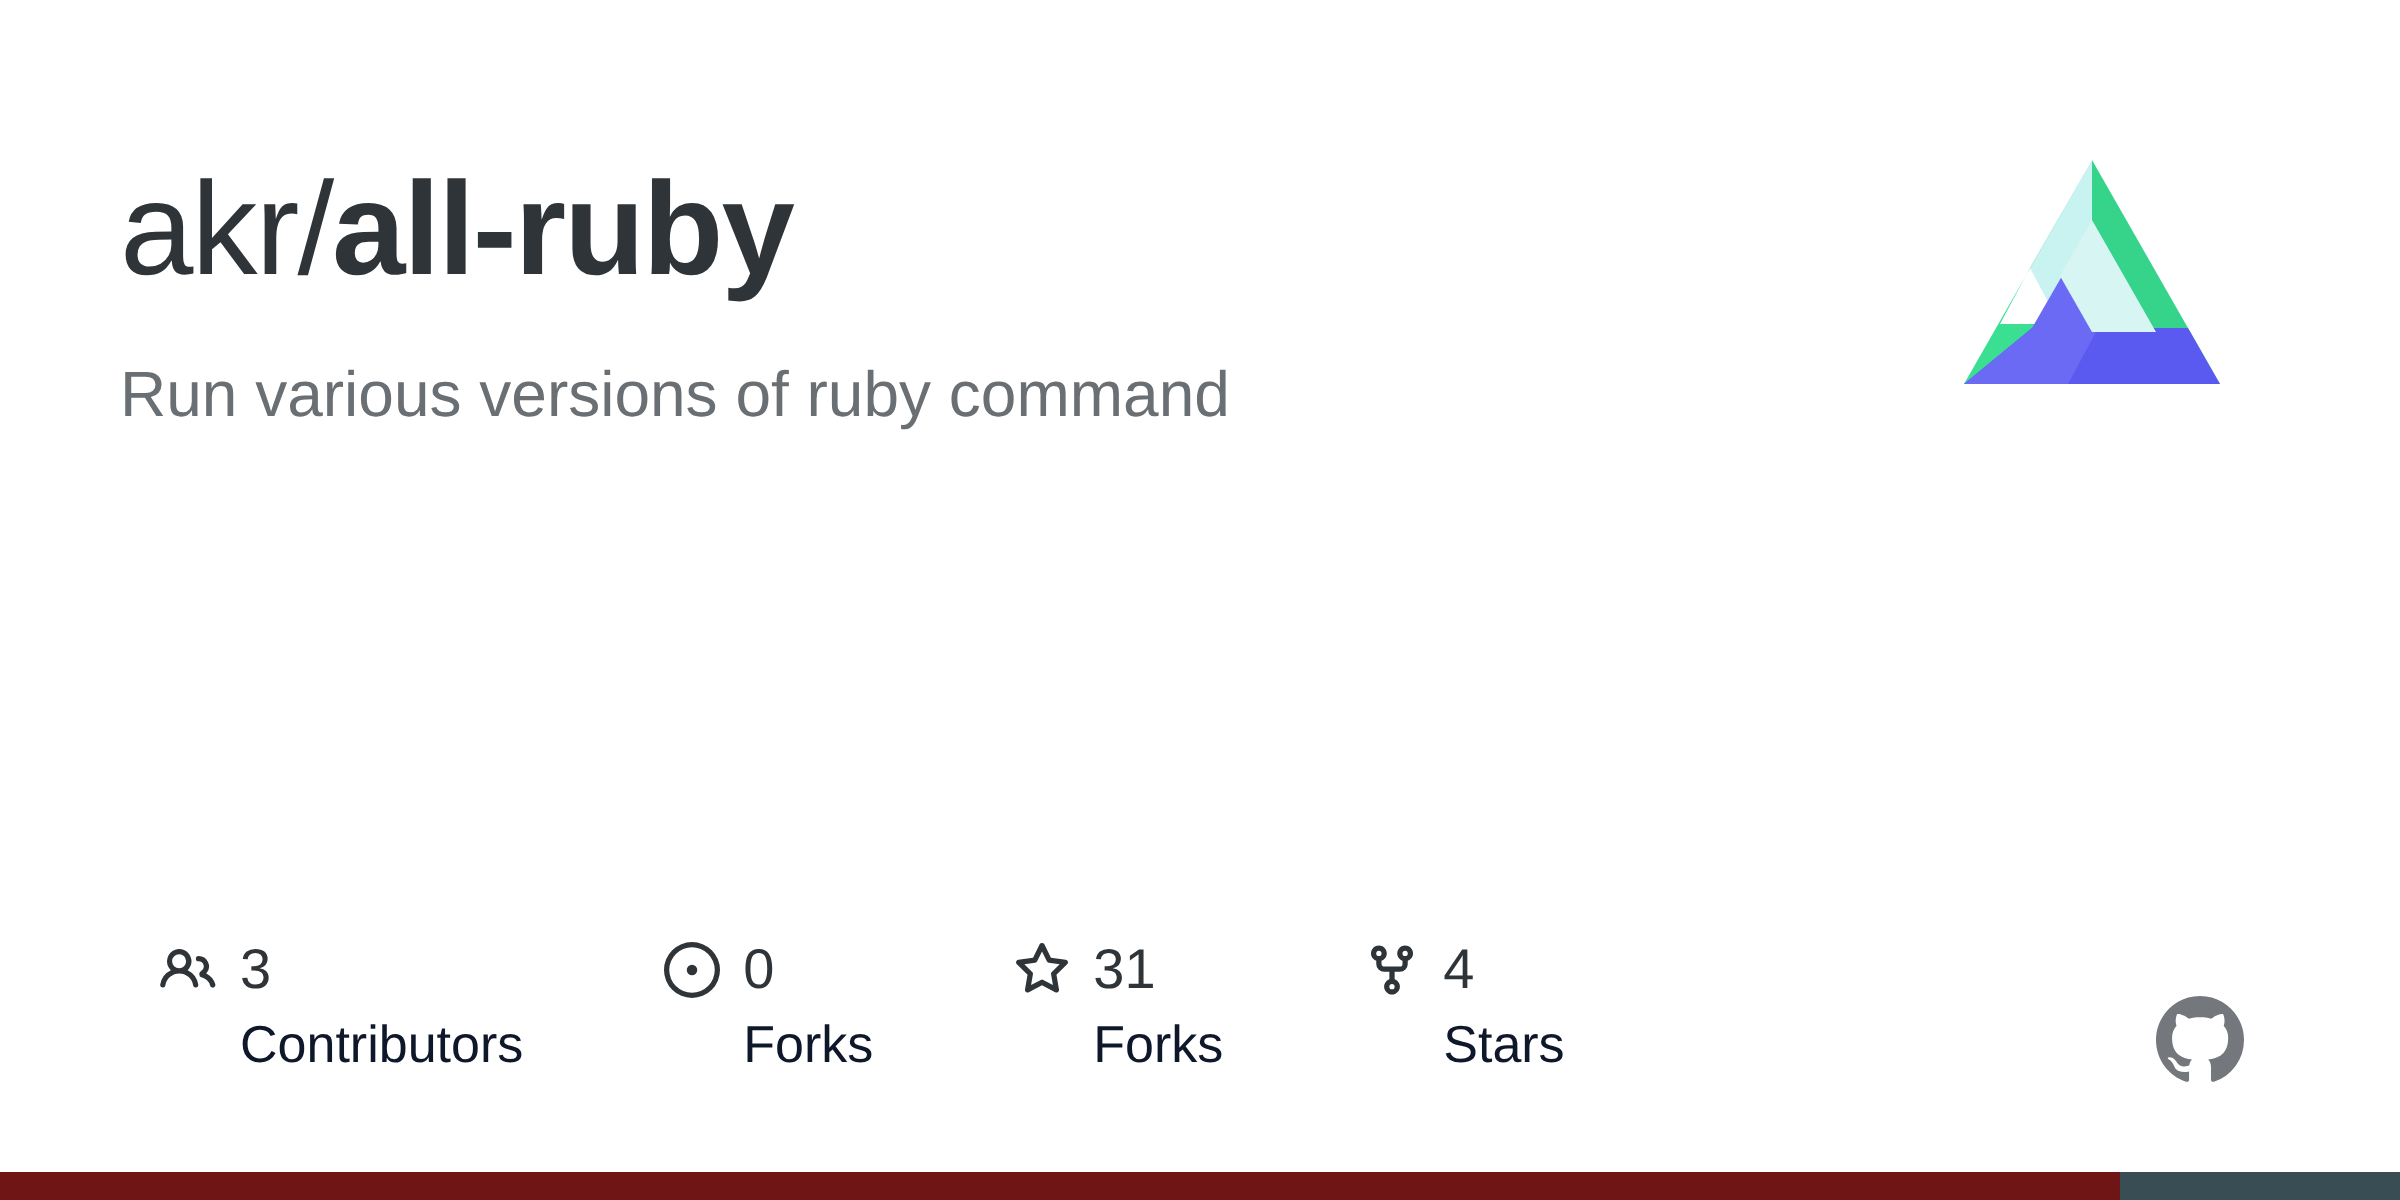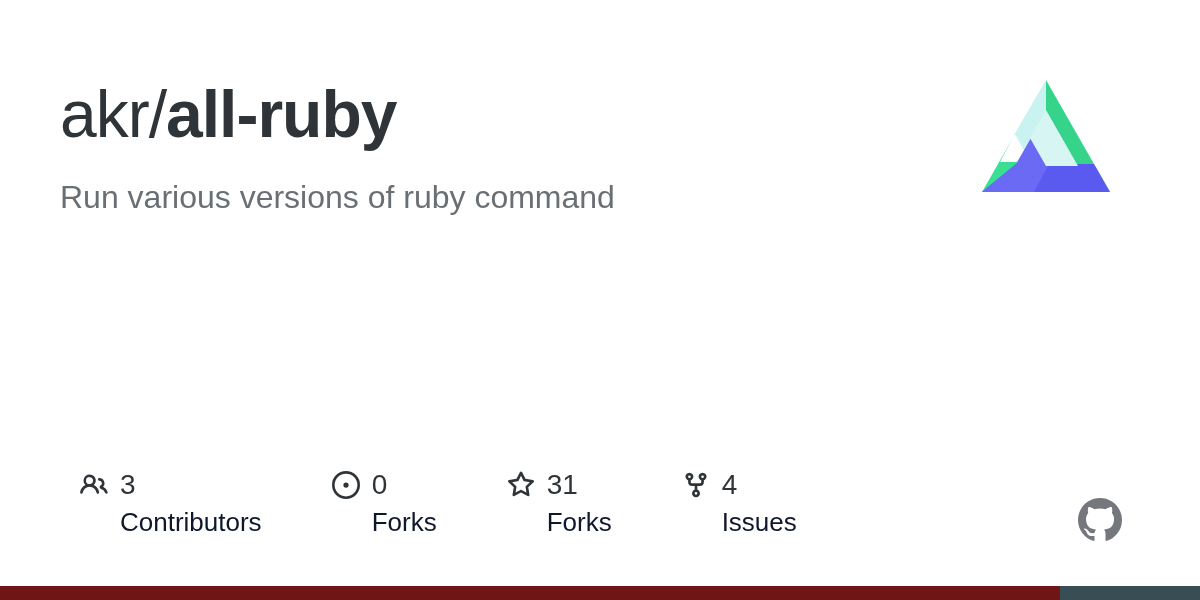--- a/index.html
+++ b/index.html
@@ -137,21 +137,21 @@
       <div class="stat-label">Forks</div>
     </div>
 
     <div class="stat">
       <div class="stat-top">
         <svg viewBox="0 0 16 16">
             <path d="M5 5.372v.878c0 .414.336.75.75.75h4.5a.75.75 0 0 0 .75-.75v-.878a2.25 2.25 0 1 1 1.5 0v.878a2.25 2.25 0 0 1-2.25 2.25h-1.5v2.128a2.251 2.251 0 1 1-1.5 0V8.5h-1.5A2.25 2.25 0 0 1 3.5 6.25v-.878a2.25 2.25 0 1 1 1.5 0ZM5 3.25a.75.75 0 1 0-1.5 0 .75.75 0 0 0 1.5 0Zm6.75.75a.75.75 0 1 0 0-1.5.75.75 0 0 0 0 1.5Zm-3 8.75a.75.75 0 1 0-1.5 0 .75.75 0 0 0 1.5 0Z"></path>
           </svg>
         <span>4</span>
       </div>
-      <div class="stat-label">Issues</div>
+      <div class="stat-label">Stars</div>
     </div>
   </div>
 
   <svg class="gh-mark" viewBox="0 0 16 16">
     <path d="M8 0C3.58 0 0 3.58 0 8c0 3.54 2.29 6.53 5.47 7.59.4.07.55-.17.55-.38 0-.19-.01-.82-.01-1.49-2.01.37-2.53-.49-2.69-.94-.09-.23-.48-.94-.82-1.13-.28-.15-.68-.52-.01-.53.63-.01 1.08.58 1.23.82.72 1.21 1.87.87 2.33.66.07-.52.28-.87.51-1.07-1.78-.2-3.64-.89-3.64-3.95 0-.87.31-1.59.82-2.15-.08-.2-.36-1.02.08-2.12 0 0 .67-.21 2.2.82.64-.18 1.32-.27 2-.27.68 0 1.36.09 2 .27 1.53-1.04 2.2-.82 2.2-.82.44 1.1.16 1.92.08 2.12.51.56.82 1.27.82 2.15 0 3.07-1.87 3.75-3.65 3.95.29.25.54.73.54 1.48 0 1.07-.01 1.93-.01 2.2 0 .21.15.46.55.38A8.013 8.013 0 0 0 16 8c0-4.42-3.58-8-8-8z"></path>
   </svg>
 </div>
 
 <div class="bottom-bar">
     <div class="bar-seg" style="background: rgb(112, 21, 22); width: 88.3%;"></div>

